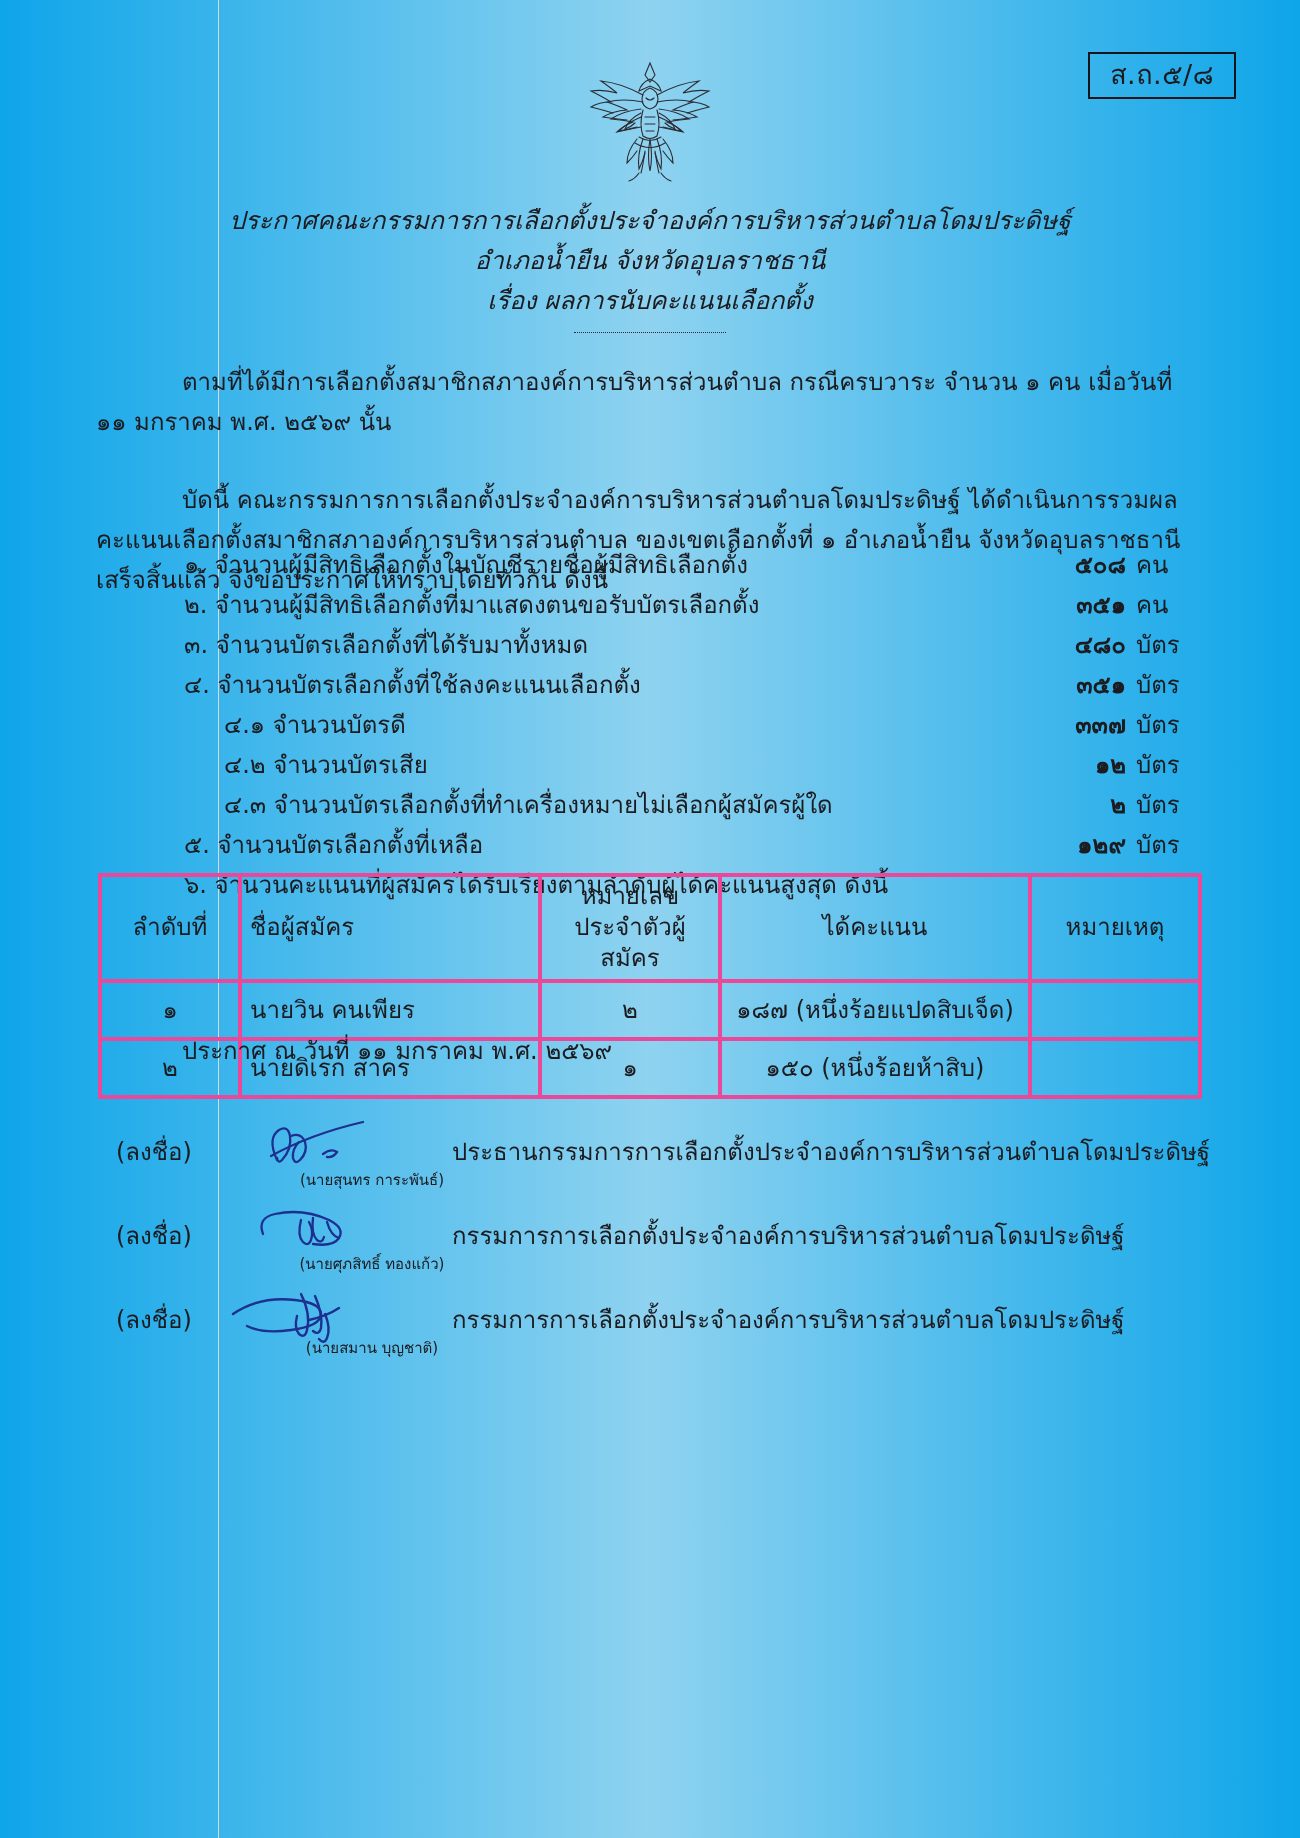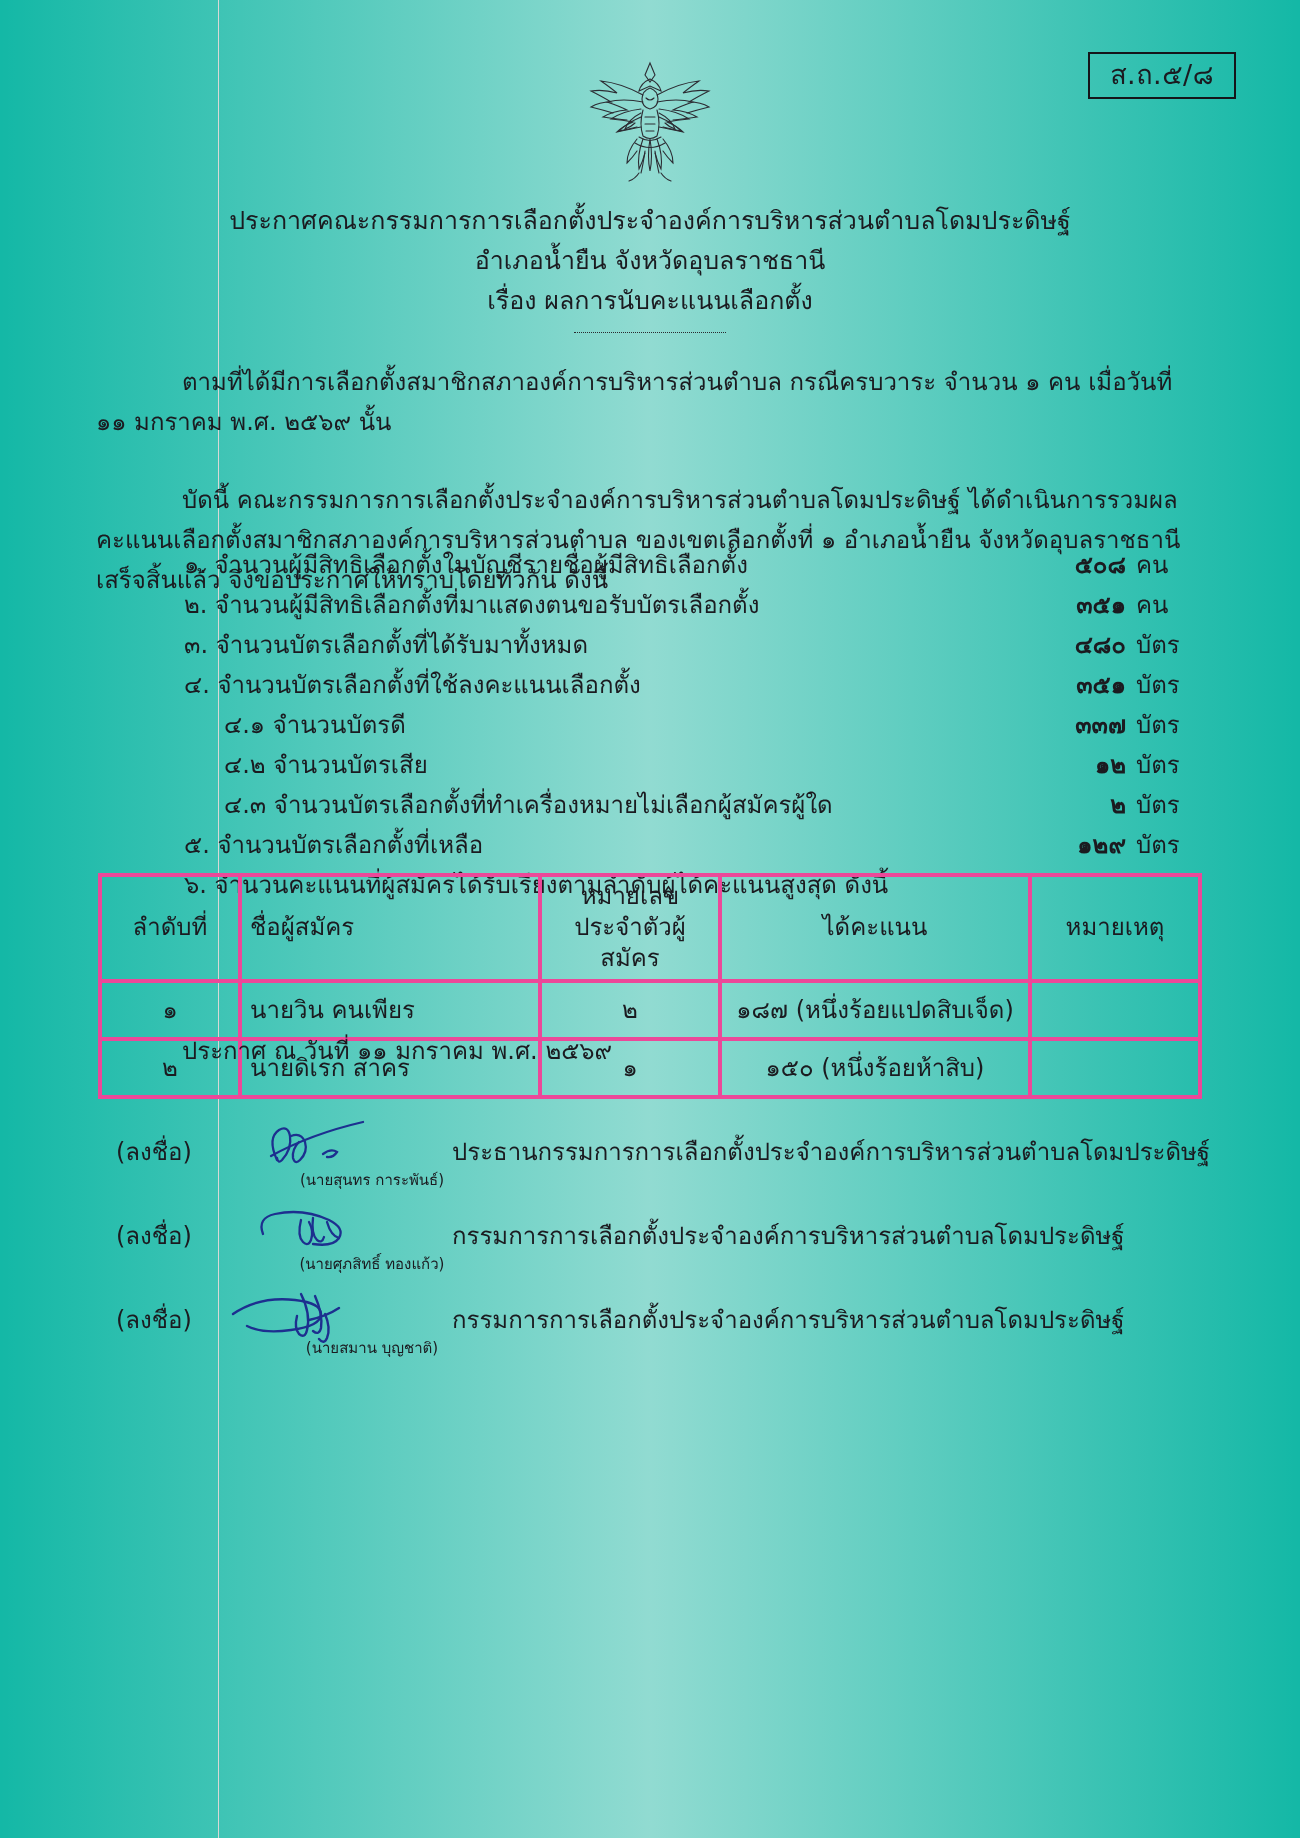--- a/index.html
+++ b/index.html
@@ -6,21 +6,21 @@
   html, body {
     margin: 0;
     padding: 0;
     background: #f0f0ee;
   }
   .page {
     position: relative;
     width: 1300px;
     height: 1838px;
     margin: 0 auto;
-    background: #14b8a6;
+    background: #0ea5e9;
     font-family: "DejaVu Sans", "Liberation Sans", sans-serif;
     color: #1b1b20;
     overflow: hidden;
     box-sizing: border-box;
   }
 
   
   .scan-fold {
     position: absolute;
     left: 218px;
@@ -59,20 +59,21 @@
   }
 
   
   .hd {
     position: absolute;
     left: 0;
     width: 1300px;
     text-align: center;
     font-size: 25px;
     line-height: 1.42;
+    font-style: italic;
   }
   .hd-1 { top: 203px; }
   .hd-2 { top: 243px; }
   .hd-3 { top: 283px; }
 
   .rule {
     position: absolute;
     left: 50%;
     top: 332px;
     transform: translateX(-50%);

